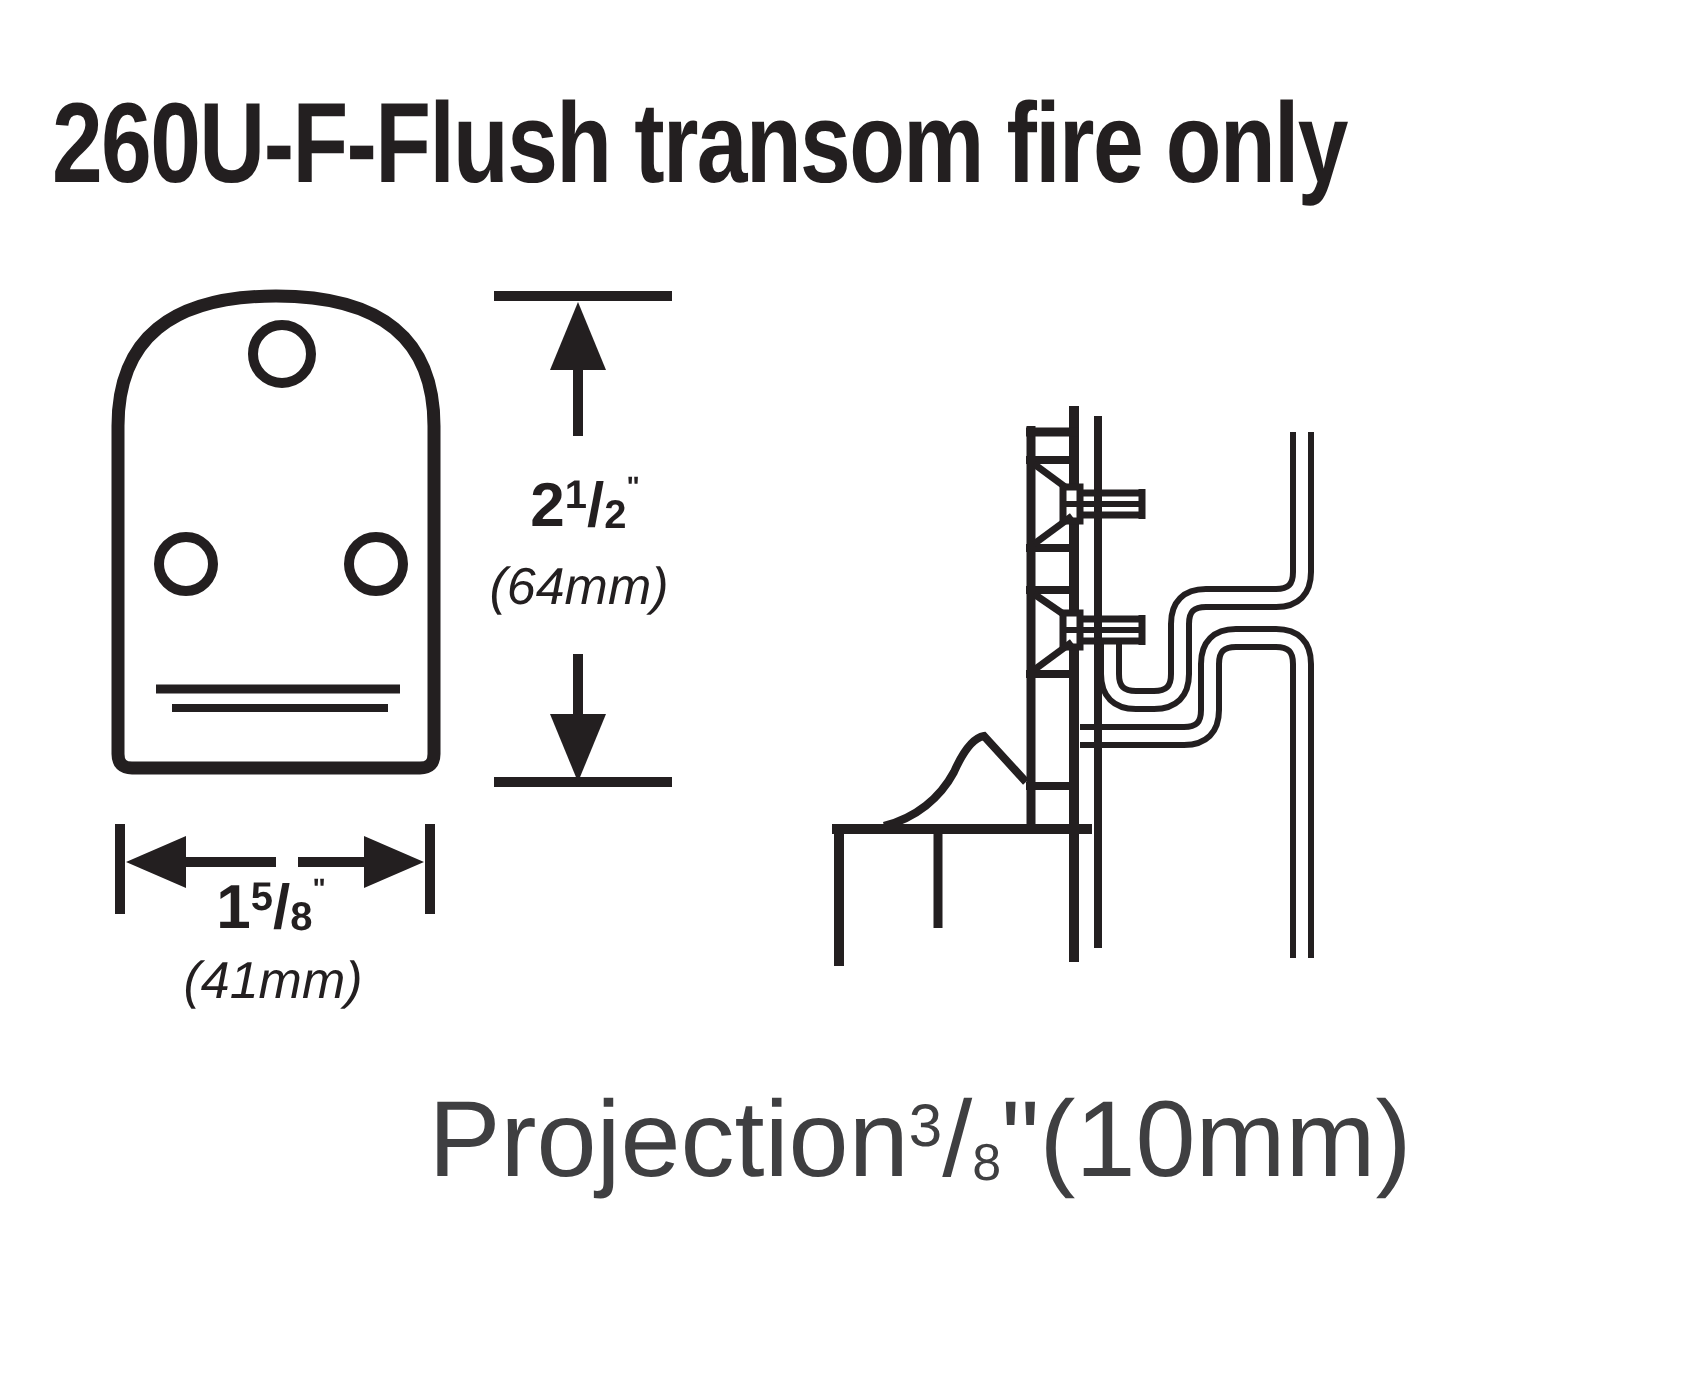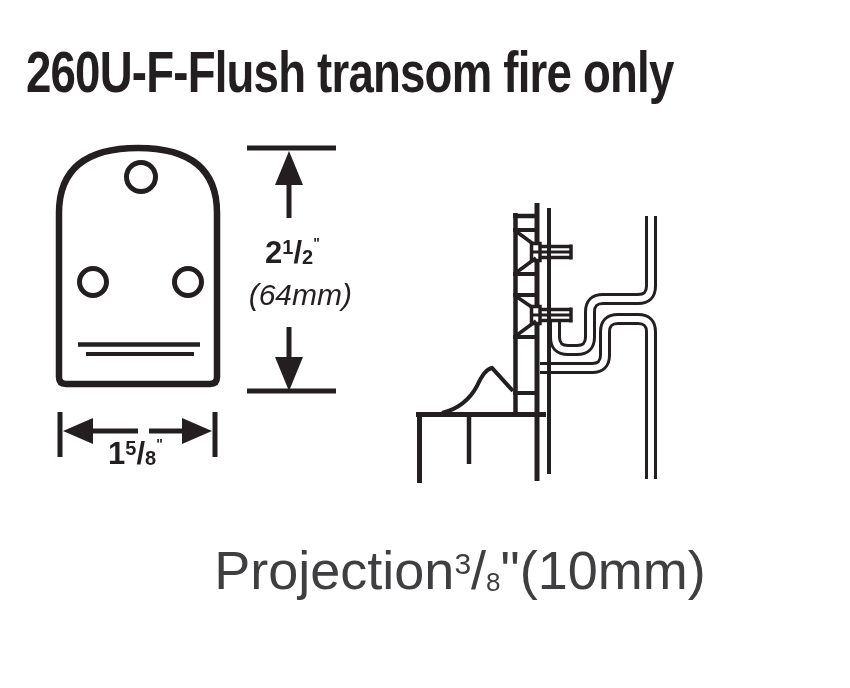--- a/index.html
+++ b/index.html
@@ -29,22 +29,22 @@
   .paper-s{stroke:var(--paper);fill:none;}
   .dim-label{
     position:absolute;text-align:center;color:var(--ink);
     font-size:31px;font-weight:bold;line-height:1;white-space:nowrap;
   }
   .dim-label sup{font-size:20px;vertical-align:9px;}
   .dim-label sub{font-size:20px;vertical-align:-1px;}
   .dim-label .fsep{font-size:31px;}
   .dim-label .unit{font-size:14px;vertical-align:15px;letter-spacing:-1px;}
   .dim-metric{
-    position:absolute;text-align:right;color:var(--ink);
-    font-size:30px;font-style:italic;font-weight:normal;
+    position:absolute;text-align:center;color:var(--ink);
+    font-size:26px;font-style:italic;font-weight:normal;
     line-height:1;white-space:nowrap;
   }
   .projection-note{
     position:absolute;left:140px;top:543px;width:640px;
     text-align:center;color:var(--projection_text);
     font-size:54px;font-weight:normal;line-height:1;white-space:nowrap;
   }
   .projection-note sup{font-size:30px;vertical-align:15px;}
   .projection-note sub{font-size:26px;vertical-align:-2px;}
   .projection-note .metric{}
@@ -132,18 +132,19 @@
   </svg>
 
   <div class="dim-label" style="left:237px;top:236px;width:110px;">
     <span>2</span><sup>1</sup><span class="fsep">/</span><sub>2</sub><span class="unit">"</span>
   </div>
   <div class="dim-metric" style="left:227px;top:280px;width:125px;">(64mm)</div>
 
   <div class="dim-label" style="left:80px;top:437px;width:110px;">
     <span>1</span><sup>5</sup><span class="fsep">/</span><sub>8</sub><span class="unit">"</span>
   </div>
+  <div class="dim-metric" style="left:74px;top:477px;width:125px;">(41mm)</div>
 
   <div class="projection-note">
     <span>Projection</span><sup>3</sup><span>/</span><sub>8</sub><span>"</span><span class="metric">(10mm)</span>
   </div>
 
 </div>
 
 </body></html>

